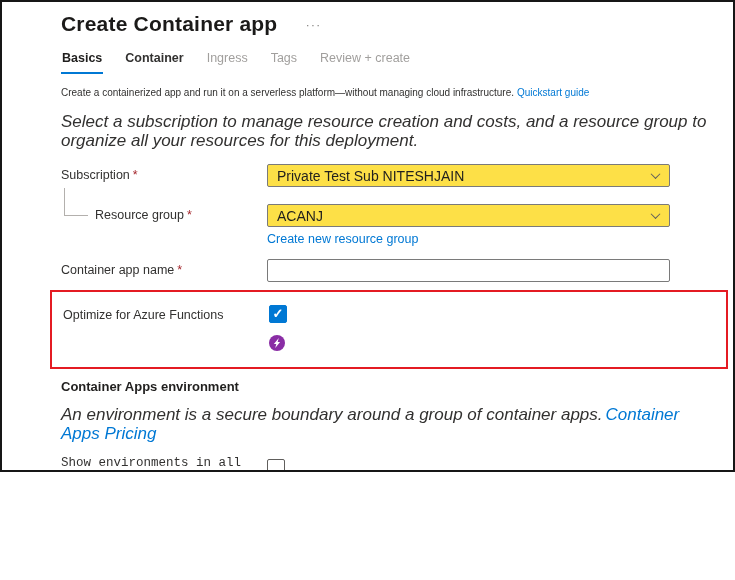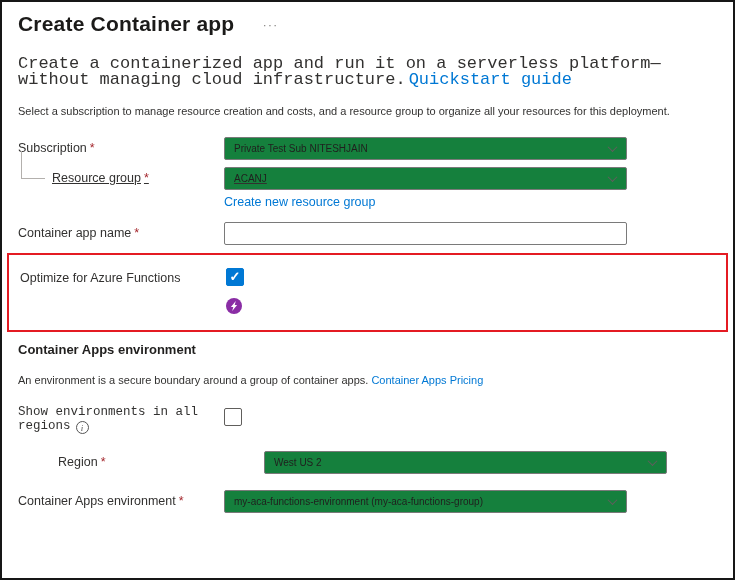--- a/index.html
+++ b/index.html
@@ -4,57 +4,58 @@
 <style>
   * { margin:0; padding:0; box-sizing:border-box; }
   html, body { background:#ffffff; }
   body {
     width:735px; height:580px;
     font-family:"Liberation Sans", sans-serif;
     color:#323130;
     -webkit-font-smoothing:antialiased;
   }
   .frame {
-    width:735px; height:580px;
+    width:735px; height:472px;
     border:2px solid #161616;
     background:#fff;
     overflow:hidden;
+    padding-left:43px;
   }
   .content { padding:10px 16px 0 16px; }
 
   
   .title-row { display:flex; align-items:center; }
   .page-title { font-size:21px; font-weight:bold; color:#1b1a19; letter-spacing:.2px; }
   .more-options { margin-left:28px; color:#8a8886; font-size:13px; letter-spacing:1px; cursor:pointer; }
 
   
   .tabs { display:flex; gap:21px; margin-top:12px; }
   .tab { font-size:12.5px; padding:3px 1px 7px 1px; color:#a19f9d; cursor:default; }
   .tab.active { color:#201f1e; font-weight:bold; border-bottom:2px solid #0078d4; }
   .tab.enabled { color:#323130; font-weight:600; }
 
   
-  .intro { margin-top:20px; font-size:17px; line-height:16px;font-family:Liberation Mono, monospace; }
+  .intro { margin-top:11px; font-size:10px; line-height:16px; }
   .section-heading { margin-top:25px; font-size:13px; font-weight:bold; color:#201f1e; }
-  .section-desc { margin-top:11px; font-size:11px; line-height:24px; }
+  .section-desc { margin-top:11px; font-size:17px; line-height:19px;font-style:italic; }
   a.link { color:#0078d4; text-decoration:none; cursor:pointer; }
   .link-gap { margin-left:3px; }
 
   
   .form-row { display:flex; align-items:flex-start; position:relative; }
   .label-col { width:206px; flex:0 0 206px; font-size:12.5px; padding-top:4px; color:#323130; }
   .field-col { width:403px; flex:0 0 403px; }
   .req { color:#a4262c; margin-left:3px; }
 
   .dropdown {
     height:23px; width:100%;
     border:1px solid #7a7a7a; border-radius:2px;
     display:flex; align-items:center; justify-content:space-between;
-    padding:0 10px 0 9px; font-size:10px; color:#201f1e;
-    background:#15803d; cursor:pointer;
+    padding:0 10px 0 9px; font-size:14px; color:#201f1e;
+    background:#fde047; cursor:pointer;
   }
   .chevron {
     width:7px; height:7px;
     border-right:1.4px solid #605e5c; border-bottom:1.4px solid #605e5c;
     transform:rotate(45deg) translate(-1px,-1px);
   }
   .text-input {
     height:23px; width:100%;
     border:1px solid #7a7a7a; border-radius:2px;
     padding:0 9px; font-size:12.5px; font-family:"Liberation Sans",sans-serif;
@@ -97,39 +98,46 @@
   .info-icon {
     display:inline-flex; align-items:center; justify-content:center;
     width:13px; height:13px; border:1px solid #555; border-radius:50%;
     font-size:9px; color:#555; margin-left:5px; vertical-align:-2px; cursor:pointer;
     font-family:"Liberation Serif", serif; font-style:italic;
   }
   .info-icon::after { content:"i"; }
 
   
   .row-subscription { margin-top:14px; }
-  .row-resource-group { margin-top:7px;text-decoration:underline; }
+  .row-resource-group { margin-top:17px; }
   .row-app-name { margin-top:13px; }
   .row-optimize { margin-top:0; }
   .row-show-regions { margin-top:13px; align-items:center;font-family:Liberation Mono, monospace; }
   .row-show-regions .label-col { padding-top:0; }
   .row-region { margin-top:17px;margin-left:40px; }
   .row-environment { margin-top:16px; }
 </style>
 </head>
 <body>
 
 <div class="frame">
   <div class="content">
 
     <div class="title-row">
       <div class="page-title">Create Container app</div>
       <div class="more-options">···</div>
     </div>
 
+    <div class="tabs">
+      <div class="tab active">Basics</div>
+      <div class="tab enabled">Container</div>
+      <div class="tab">Ingress</div>
+      <div class="tab">Tags</div>
+      <div class="tab">Review + create</div>
+    </div>
 
     <div class="intro">
       <span>Create a containerized app and run it on a serverless platform—without managing cloud infrastructure.</span><a class="link link-gap">Quickstart guide</a>
     </div>
 
     <div class="section-desc">Select a subscription to manage resource creation and costs, and a resource group to organize all your resources for this deployment.</div>
 
     <div class="form-row row-subscription">
       <div class="label-col">
         <span>Subscription</span><span class="req">*</span>

